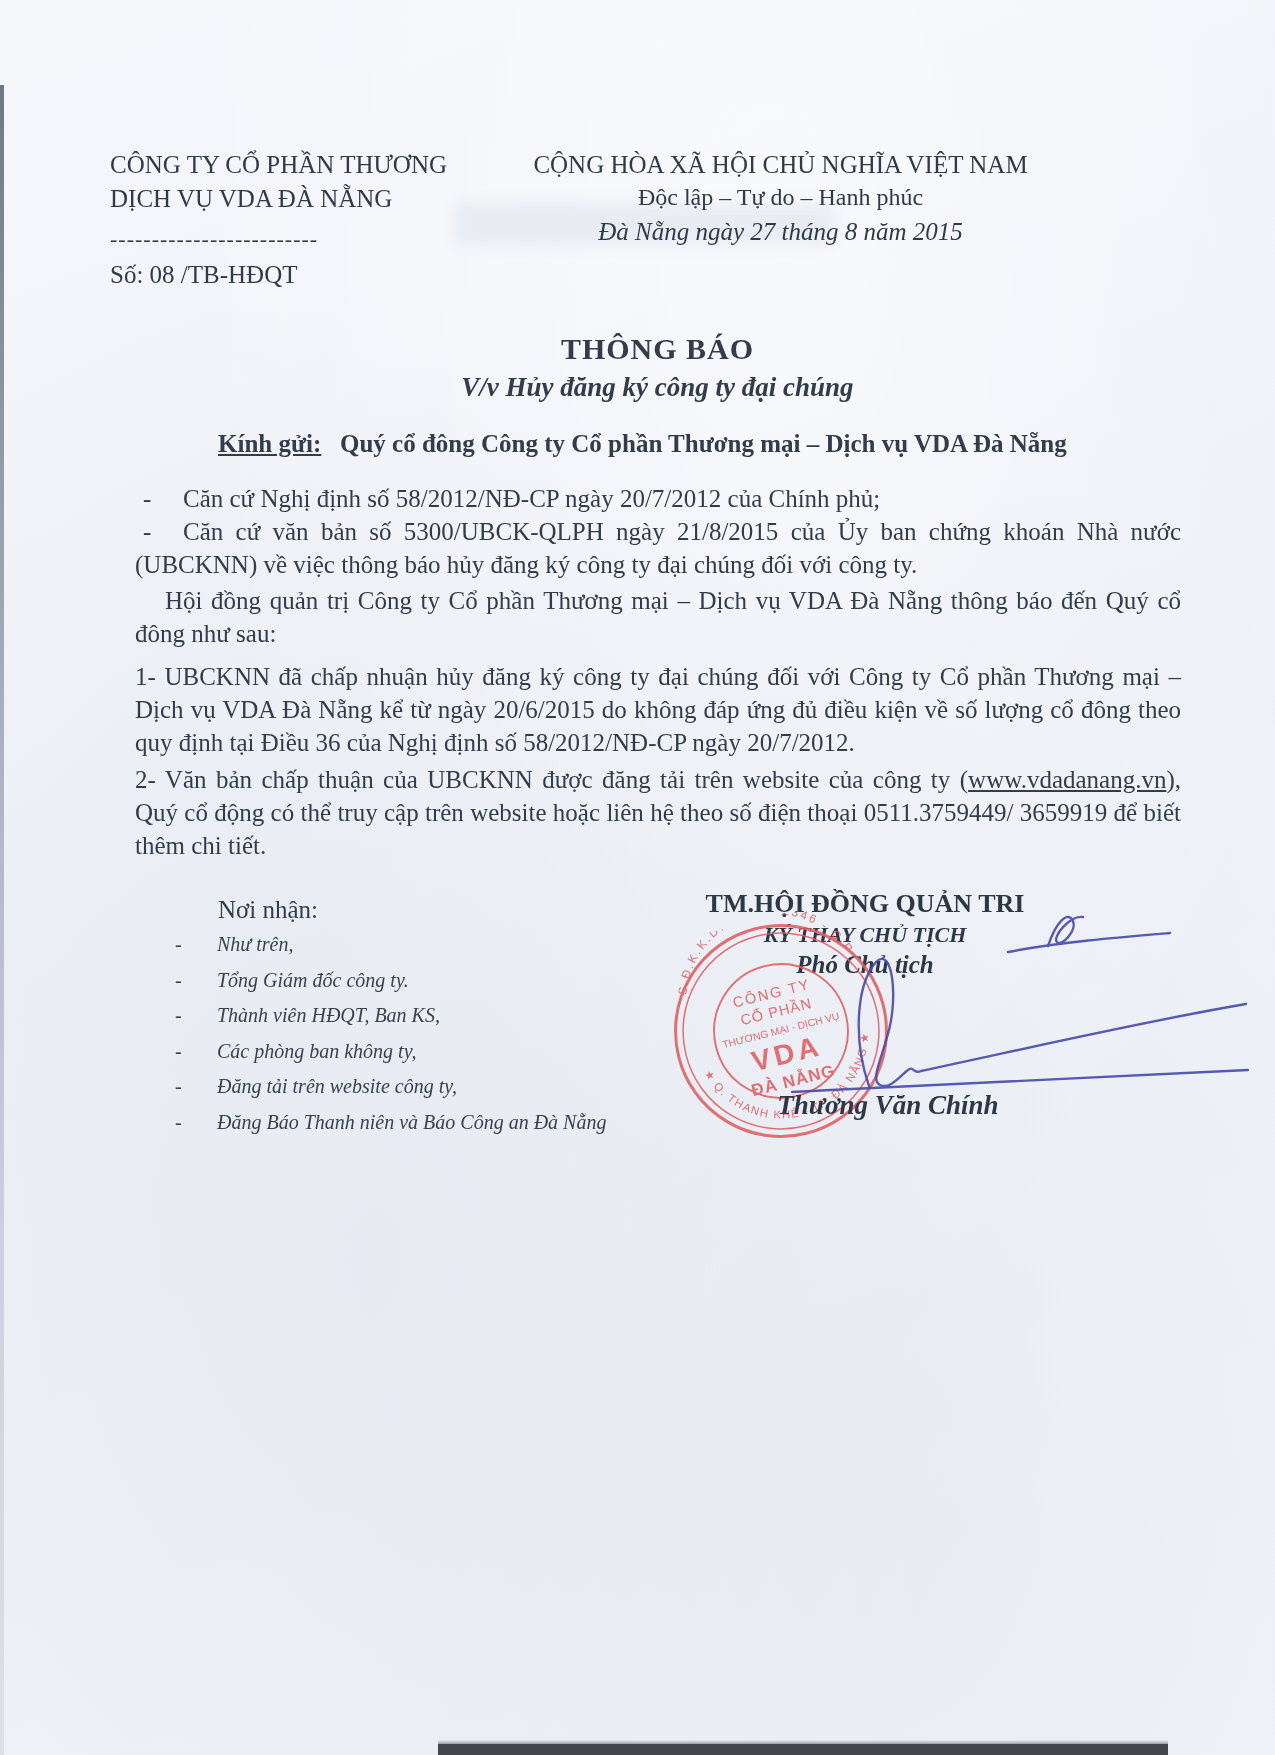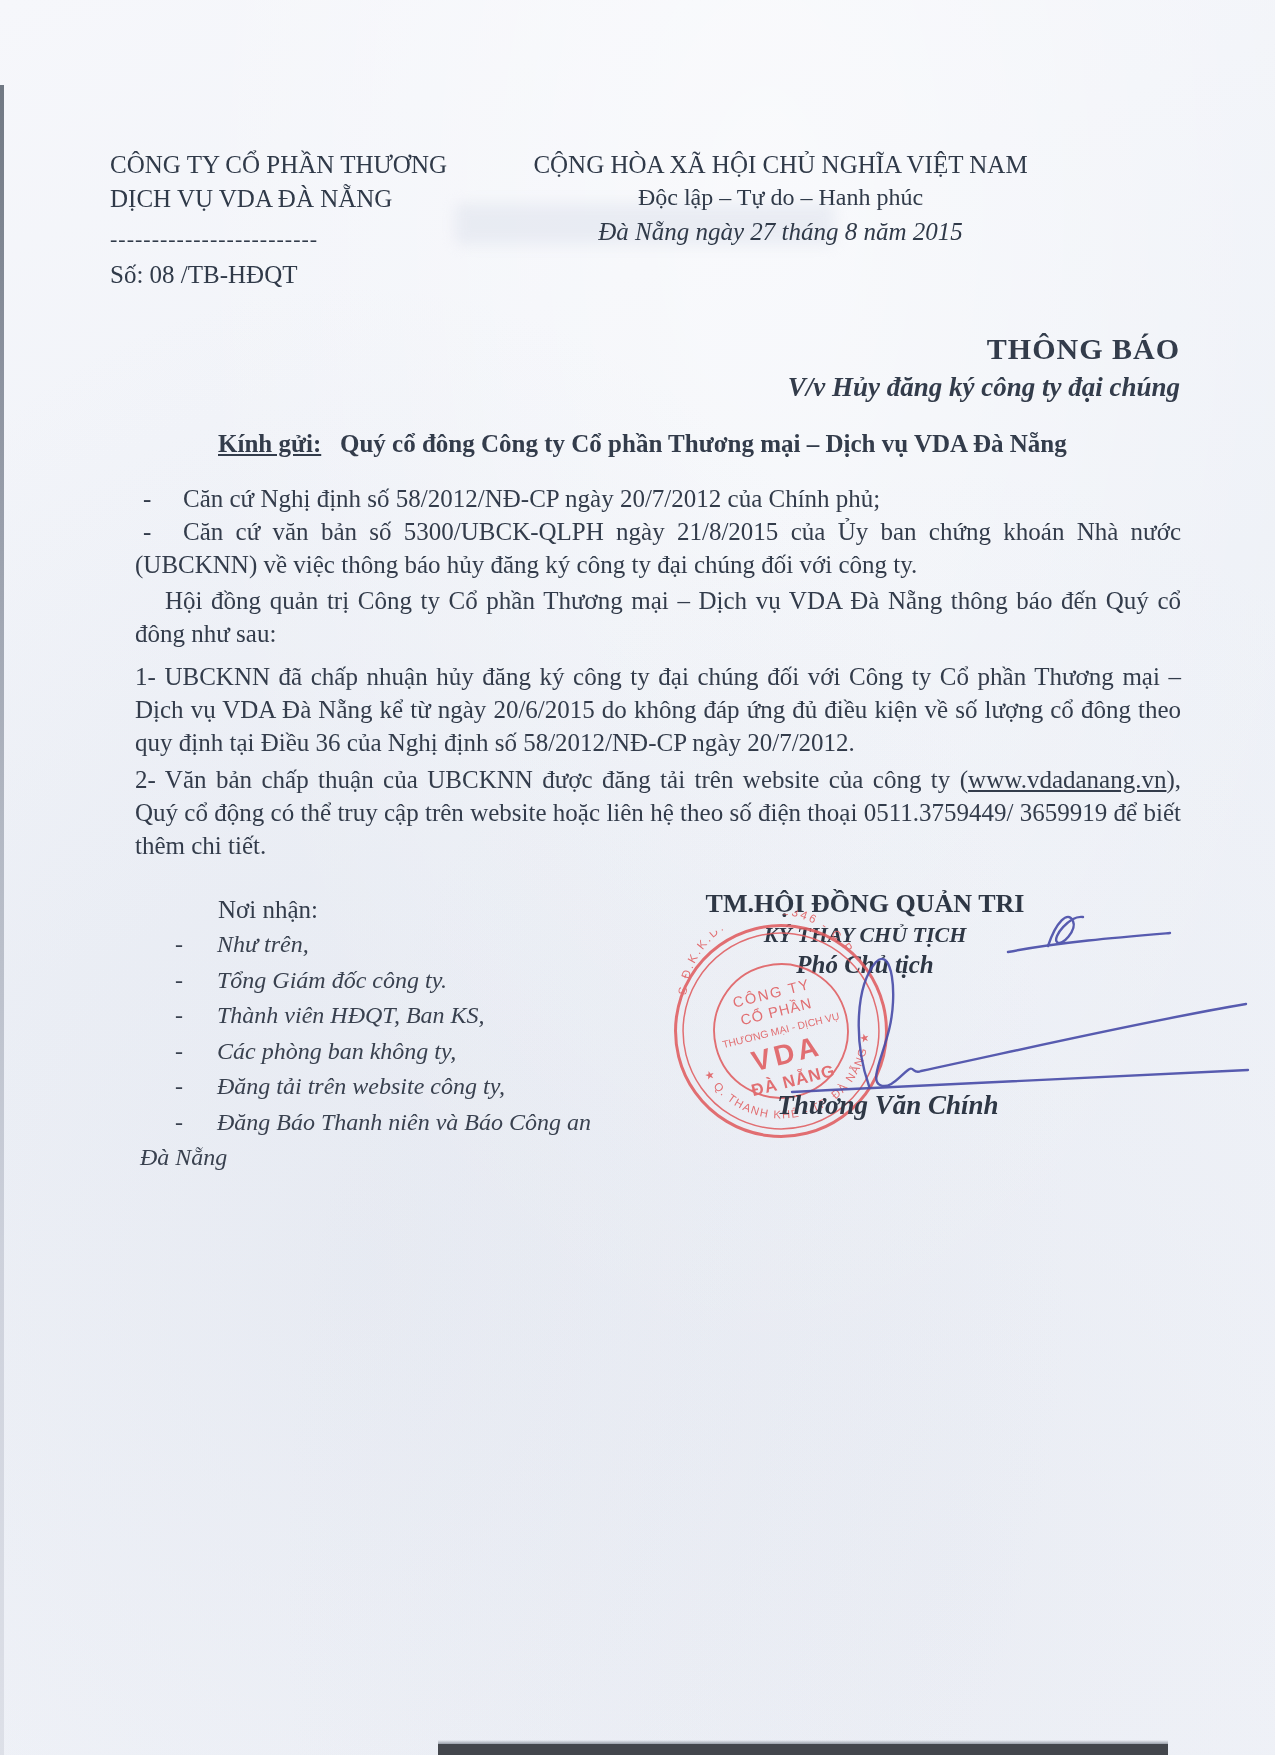--- a/index.html
+++ b/index.html
@@ -22,37 +22,37 @@
   .hdr-left{position:absolute;left:110px;top:148px;width:380px;font-size:25px;line-height:34px;color:#303a49;}
   .hdr-left .divider{margin-top:12px;font-size:22px;letter-spacing:1px;line-height:22px;}
   .hdr-left .docnum{margin-top:8px;font-size:25px;}
   .hdr-right{position:absolute;left:498px;top:148px;width:565px;text-align:center;color:#303a49;}
   .hdr-right .l1{font-size:25px;line-height:33px;}
   .hdr-right .l2{font-size:24px;line-height:33px;}
   .hdr-right .divider{margin-top:6px;font-size:22px;letter-spacing:.5px;line-height:24px;}
   .hdr-right .date{margin-top:4px;font-size:25px;font-style:italic;}
 
   .title-block{position:absolute;left:135px;top:330px;width:1045px;text-align:center;}
-  .title-block .t1{font-size:30px;font-weight:bold;letter-spacing:1px;line-height:38px;text-align:right;}
-  .title-block .t2{font-size:27px;font-weight:bold;font-style:italic;line-height:38px;text-align:right;}
+  .title-block .t1{font-size:30px;font-weight:bold;letter-spacing:1px;line-height:38px;}
+  .title-block .t2{font-size:27px;font-weight:bold;font-style:italic;line-height:38px;}
 
   .salutation{position:absolute;left:180px;top:430px;width:1000px;font-size:25px;font-weight:bold;}
   .salutation .lbl{text-decoration:underline;margin-left:38px;}
 
   .bodyblock{position:absolute;left:135px;width:1046px;font-size:25px;line-height:33px;text-align:justify;}
   .grounds{top:482px;}
   .ground .dash{display:inline-block;width:40px;padding-left:8px;}
   .intro{top:584px;text-indent:30px;}
   .item1{top:660px;}
   .item2{top:763px;}
   .u{text-decoration:underline;}
 
   .recipients{position:absolute;left:140px;top:893px;width:480px;}
   .recipients .lbl{font-size:25px;padding-left:78px;line-height:34px;}
-  .recipients .row{font-size:24px;font-style:italic;line-height:35.5px;color:#39414f;}
+  .recipients .row{font-size:20px;font-style:italic;line-height:35.5px;color:#39414f;}
   .recipients .row .dash{display:inline-block;width:42px;padding-left:35px;font-style:normal;}
 
   .sig-block{position:absolute;left:645px;top:888px;width:440px;text-align:center;color:#2e3745;}
   .sig-block .s1{font-size:26px;font-weight:bold;line-height:32px;}
   .sig-block .s2{font-size:22px;font-weight:bold;font-style:italic;line-height:29px;}
   .sig-block .s3{font-size:25px;font-weight:bold;font-style:italic;line-height:31px;}
   .signer{position:absolute;left:703px;top:1090px;width:370px;text-align:center;
     font-size:27px;font-weight:bold;font-style:italic;color:#2e3745;}
 
   .stamp{position:absolute;left:668px;top:918px;width:226px;height:226px;

